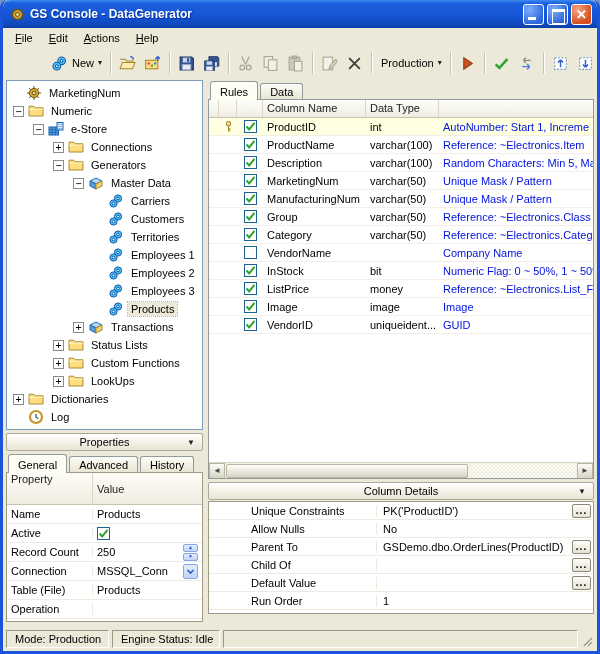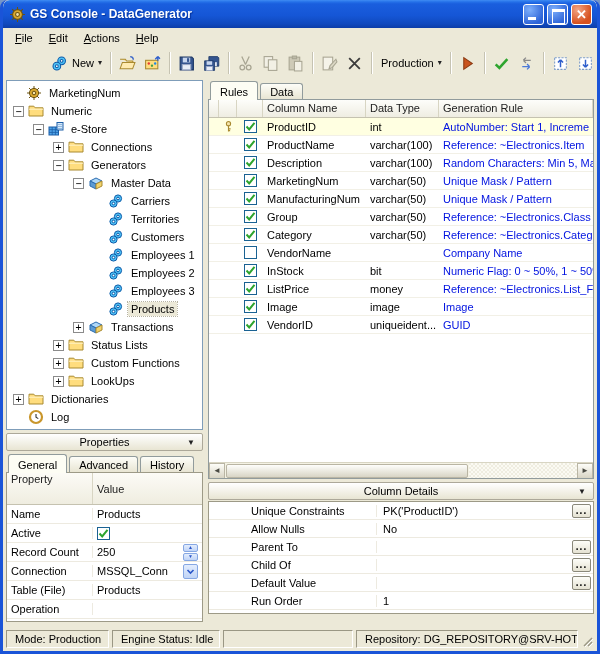--- a/index.html
+++ b/index.html
@@ -408,35 +408,35 @@
             <span class="node-icon">
               <svg viewBox="0 0 16 16">
                 <g fill="#4FC3F7" stroke="#0D5AA8" stroke-width="1">
                   <circle cx="10" cy="5.5" r="3.6"></circle>
                   <circle cx="5.5" cy="10.5" r="3.6"></circle>
                 </g>
                 <circle cx="10" cy="5.5" r="1.3" fill="#fff" stroke="#0D5AA8"></circle>
                 <circle cx="5.5" cy="10.5" r="1.3" fill="#fff" stroke="#0D5AA8"></circle>
               </svg>
             </span>
-            <span class="tree-label">Territories</span>
+            <span class="tree-label">Customers</span>
           </div>
           <div class="tree-row" style="padding-left: 86px;">
             <span class="exp-spacer"></span>
             <span class="node-icon">
               <svg viewBox="0 0 16 16">
                 <g fill="#4FC3F7" stroke="#0D5AA8" stroke-width="1">
                   <circle cx="10" cy="5.5" r="3.6"></circle>
                   <circle cx="5.5" cy="10.5" r="3.6"></circle>
                 </g>
                 <circle cx="10" cy="5.5" r="1.3" fill="#fff" stroke="#0D5AA8"></circle>
                 <circle cx="5.5" cy="10.5" r="1.3" fill="#fff" stroke="#0D5AA8"></circle>
               </svg>
             </span>
-            <span class="tree-label">Customers</span>
+            <span class="tree-label">Territories</span>
           </div>
           <div class="tree-row" style="padding-left: 86px;">
             <span class="exp-spacer"></span>
             <span class="node-icon">
               <svg viewBox="0 0 16 16">
                 <g fill="#4FC3F7" stroke="#0D5AA8" stroke-width="1">
                   <circle cx="10" cy="5.5" r="3.6"></circle>
                   <circle cx="5.5" cy="10.5" r="3.6"></circle>
                 </g>
                 <circle cx="10" cy="5.5" r="1.3" fill="#fff" stroke="#0D5AA8"></circle>
@@ -630,21 +630,20 @@
           <span class="tab">Data</span>
         </div>
 
       <div class="rules-box">
         <div class="rg-head">
           <div class="c-ind"></div>
           <div class="c-key"></div>
           <div class="c-chk"></div>
           <div class="c-name">Column Name</div>
           <div class="c-type">Data Type</div>
-          <div class="c-rule" style="color:#222;">Generation Rule</div>
         </div>
         <div id="rules-rows">
             <div class="rg-row sel">
               <div class="c-ind"></div>
               <div class="c-key">
                 <span>
                   <svg viewBox="0 0 16 16">
                     <circle cx="8" cy="4.5" r="2.6" fill="#F4E3A8" stroke="#A98A31" stroke-width="1.3"></circle>
                     <path d="M8 7 V14 M8 11h2.6 M8 13h2" stroke="#A98A31" stroke-width="1.4" fill="none"></path>
                   </svg>
@@ -831,20 +830,21 @@
             <div class="dg-label">Unique Constraints</div>
             <div class="dg-value">PK('ProductID')</div>
             <span class="dots-btn">...</span>
           </div>
           <div class="dg-row">
             <div class="dg-label">Allow Nulls</div>
             <div class="dg-value">No</div>
           </div>
           <div class="dg-row">
             <div class="dg-label">Parent To</div>
+            <div class="dg-value">GSDemo.dbo.OrderLines(ProductID)</div>
             <span class="dots-btn">...</span>
           </div>
           <div class="dg-row">
             <div class="dg-label">Child Of</div>
             <div class="dg-value"></div>
             <span class="dots-btn">...</span>
           </div>
           <div class="dg-row">
             <div class="dg-label">Default Value</div>
             <div class="dg-value"></div>
@@ -857,21 +857,20 @@
         </div>
     </div>
 
   </div>
 
   <div class="statusbar">
 
   <div class="sb-panel sp0">Mode: Production</div>
       <div class="sb-panel sp1">Engine Status: Idle</div>
       <div class="sb-panel sp2"></div>
-      <div class="sb-panel sp3">Repository: DG_REPOSITORY@SRV-HOT</div>
       <span class="resize-grip"><svg viewBox="0 0 13 13">
           <g stroke="#9a9784" stroke-width="1.4">
             <path d="M11 3 L3 11"></path>
             <path d="M11 7 L7 11"></path>
             <path d="M11 11 L11 11"></path>
           </g>
           <g stroke="#fff" stroke-width="1">
             <path d="M12 4 L4 12"></path>
             <path d="M12 8 L8 12"></path>
           </g>

